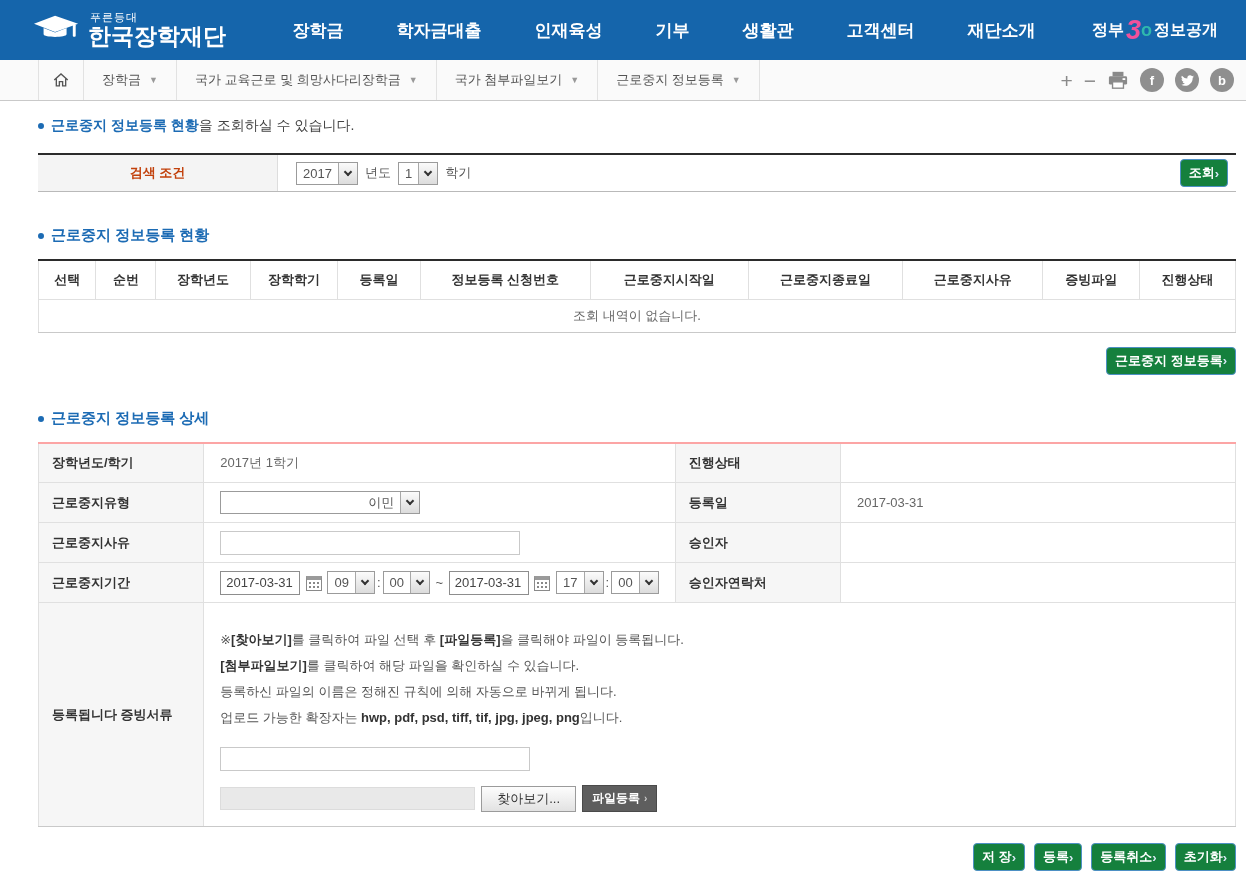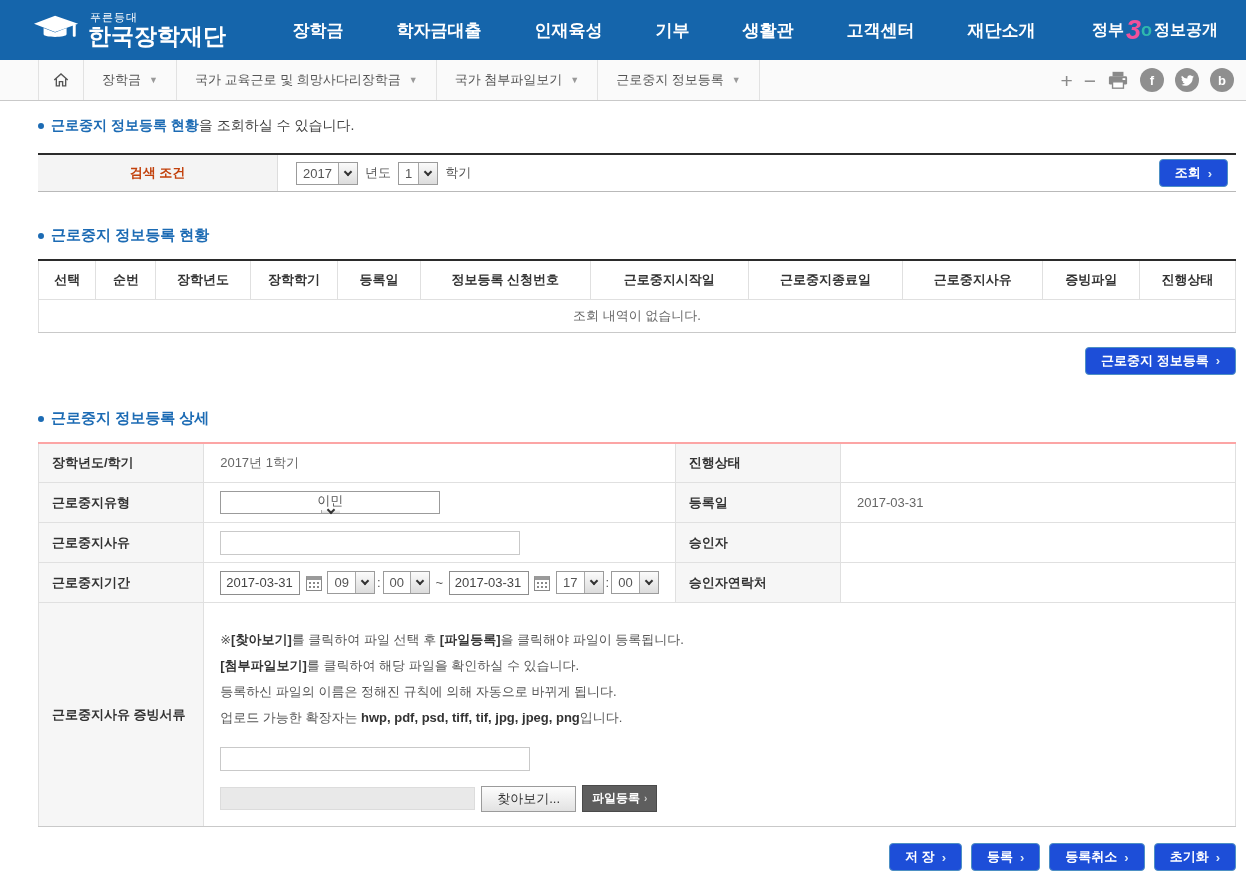--- a/index.html
+++ b/index.html
@@ -40,21 +40,21 @@
   .search-label { width:240px; background:#f4f4f4; border-right:1px solid #ddd; display:flex; align-items:center; justify-content:center; font-size:13px; font-weight:bold; color:#c2410c; }
   .search-body { flex:1; display:flex; align-items:center; padding:0 8px 0 18px; gap:7px; font-size:13px; color:#555; }
   .search-submit { margin-left:auto; }
 
   
   .sel { display:inline-flex; align-items:center; border:1px solid #9b9b9b; background:#fff; height:23px; cursor:pointer; }
   .sel-v { padding:0 6px; font-size:13px; color:#555; }
   .sel-btn { width:19px; height:21px; background:linear-gradient(#fbfbfb,#dcdcdc); border-left:1px solid #a8a8a8; display:flex; align-items:center; justify-content:center; }
   .sel-chev { width:6px; height:6px; border-right:2px solid #333; border-bottom:2px solid #333; transform:rotate(45deg); margin-top:-3px; }
 
-  .btn { display:inline-flex; align-items:center; gap:7px; background:#1d4ed8; border:1px solid #4d90c4; color:#fff; border-radius:4px; font-size:13px; font-weight:bold; padding:4px 15px; cursor:pointer; font-family:inherit; }
+  .btn { display:inline-flex; align-items:center; background:#15803d; border:1px solid #4d90c4; color:#fff; border-radius:4px; font-size:13px; font-weight:bold; padding:4px 8px; cursor:pointer; font-family:inherit; }
   .btn .arr { font-size:13px; color:#d9e8f6; font-weight:bold; line-height:1; }
 
   
   table { border-collapse:collapse; width:1198px; table-layout:fixed; }
   .list-table { border-top:2px solid #2b2b2b; }
   .list-table th { height:39px; font-size:13px; font-weight:bold; color:#333; background:#fff; border:1px solid #e0e0e0; border-top:none; }
   .list-table td { height:33px; font-size:13px; color:#666; text-align:center; border:1px solid #e0e0e0; border-bottom:1px solid #c9c9c9; }
   .btn-row { width:1198px; display:flex; justify-content:flex-end; margin-top:14px; }
 
   .detail-table { border-top:2px solid #fca5a5; }
@@ -246,21 +246,21 @@
       <tbody>
           <tr>
         <td class="d-label">장학년도/학기</td>
         <td class="d-value">2017년 1학기</td>
         <td class="d-label">진행상태</td>
         <td class="d-value"></td>
       </tr>
       <tr>
         <td class="d-label">근로중지유형</td>
         <td class="d-value">
-          <span class="sel" style="width:220px; justify-content:flex-end;flex-direction:column;">
+          <span class="sel" style="width:200px; justify-content:flex-end;">
             <span class="sel-v">이민</span>
             <span class="sel-btn">
                   <span class="sel-chev"></span>
                 </span>
           </span>
         </td>
         <td class="d-label">등록일</td>
         <td class="d-value">2017-03-31</td>
       </tr>
       <tr>
@@ -299,21 +299,21 @@
             <span class="sel-v">00</span>
             <span class="sel-btn">
                   <span class="sel-chev"></span>
                 </span>
           </span>
         </td>
         <td class="d-label">승인자연락처</td>
         <td class="d-value"></td>
       </tr>
       <tr>
-        <td class="d-label">근로중지사유 증빙서류</td>
+        <td class="d-label">등록됩니다 증빙서류</td>
         <td class="file-cell" colspan="3">
           <p class="note"><span>※</span><b>[찾아보기]</b><span>를 클릭하여 파일 선택 후 </span><b>[파일등록]</b><span>을 클릭해야 파일이 등록됩니다.</span></p>
           <p class="note"><b>[첨부파일보기]</b><span>를 클릭하여 해당 파일을 확인하실 수 있습니다.</span></p>
           <p class="note">등록하신 파일의 이름은 정해진 규칙에 의해 자동으로 바뀌게 됩니다.</p>
           <p class="note"><span>업로드 가능한 확장자는 </span><b>hwp, pdf, psd, tiff, tif, jpg, jpeg, png</b><span>입니다.</span></p>
           <input class="text-input file-name-input" value="" style="">
           <div class="file-row">
             <span class="file-path"></span>
             <button class="browse-btn">찾아보기...</button>
             <button class="upload-btn">

